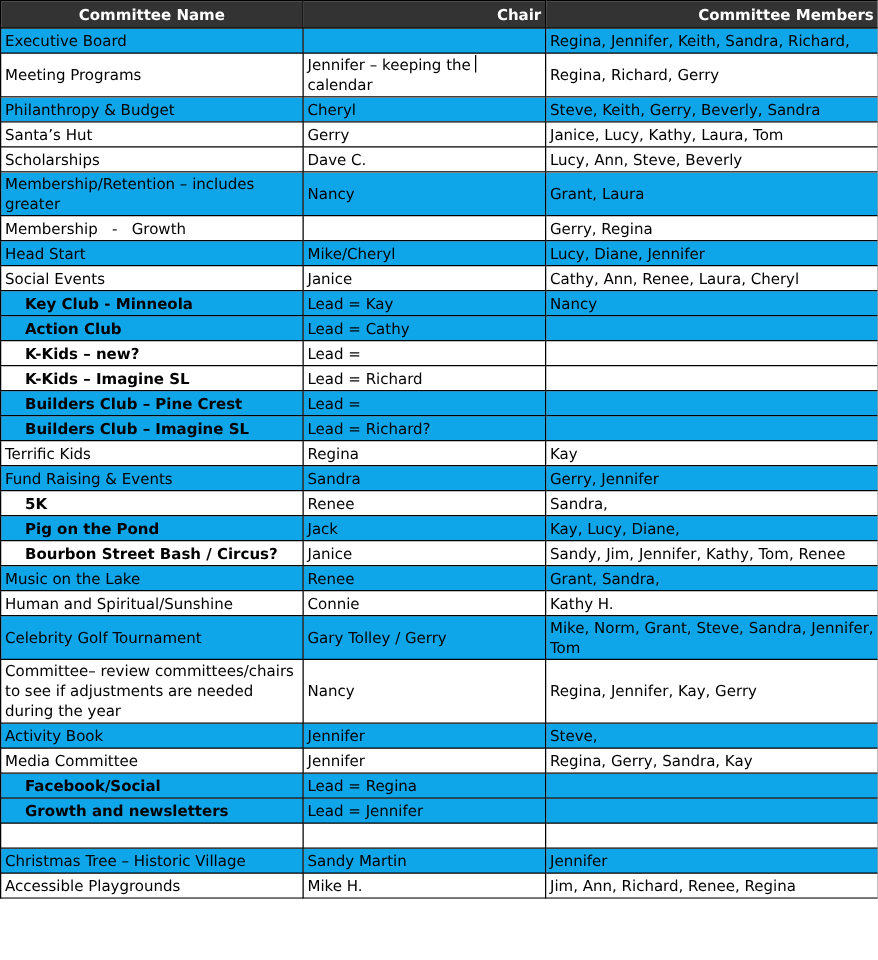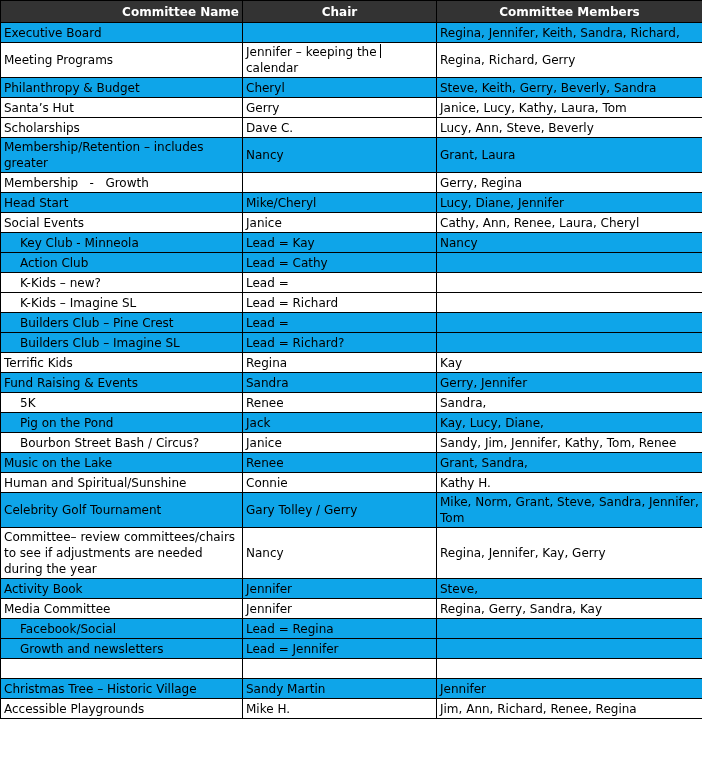--- a/index.html
+++ b/index.html
@@ -25,36 +25,37 @@
     vertical-align: middle;
     white-space: pre-wrap;
     word-wrap: break-word;
     overflow: hidden;
   }
   table.committees thead th {
     background: #333333;
     color: #ffffff;
     font-weight: bold;
     height: 19px;
+    text-align: right;
+  }
+  table.committees thead th.left {
     text-align: center;
-  }
-  table.committees thead th.left {
-    text-align: right;
   }
   table.committees tbody td {
     height: 17px;
     line-height: 16px;
     text-align: left;
     background: #ffffff;
   }
   table.committees tr.gray td {
     background: #0ea5e9;
   }
   table.committees td.indent {
     padding-left: 19px;
+    font-weight: bold;
   }
   .caret {
     display: inline-block;
     width: 1px;
     height: 14px;
     background: #000000;
     vertical-align: -2px;
   }
 </style>
 </head>

